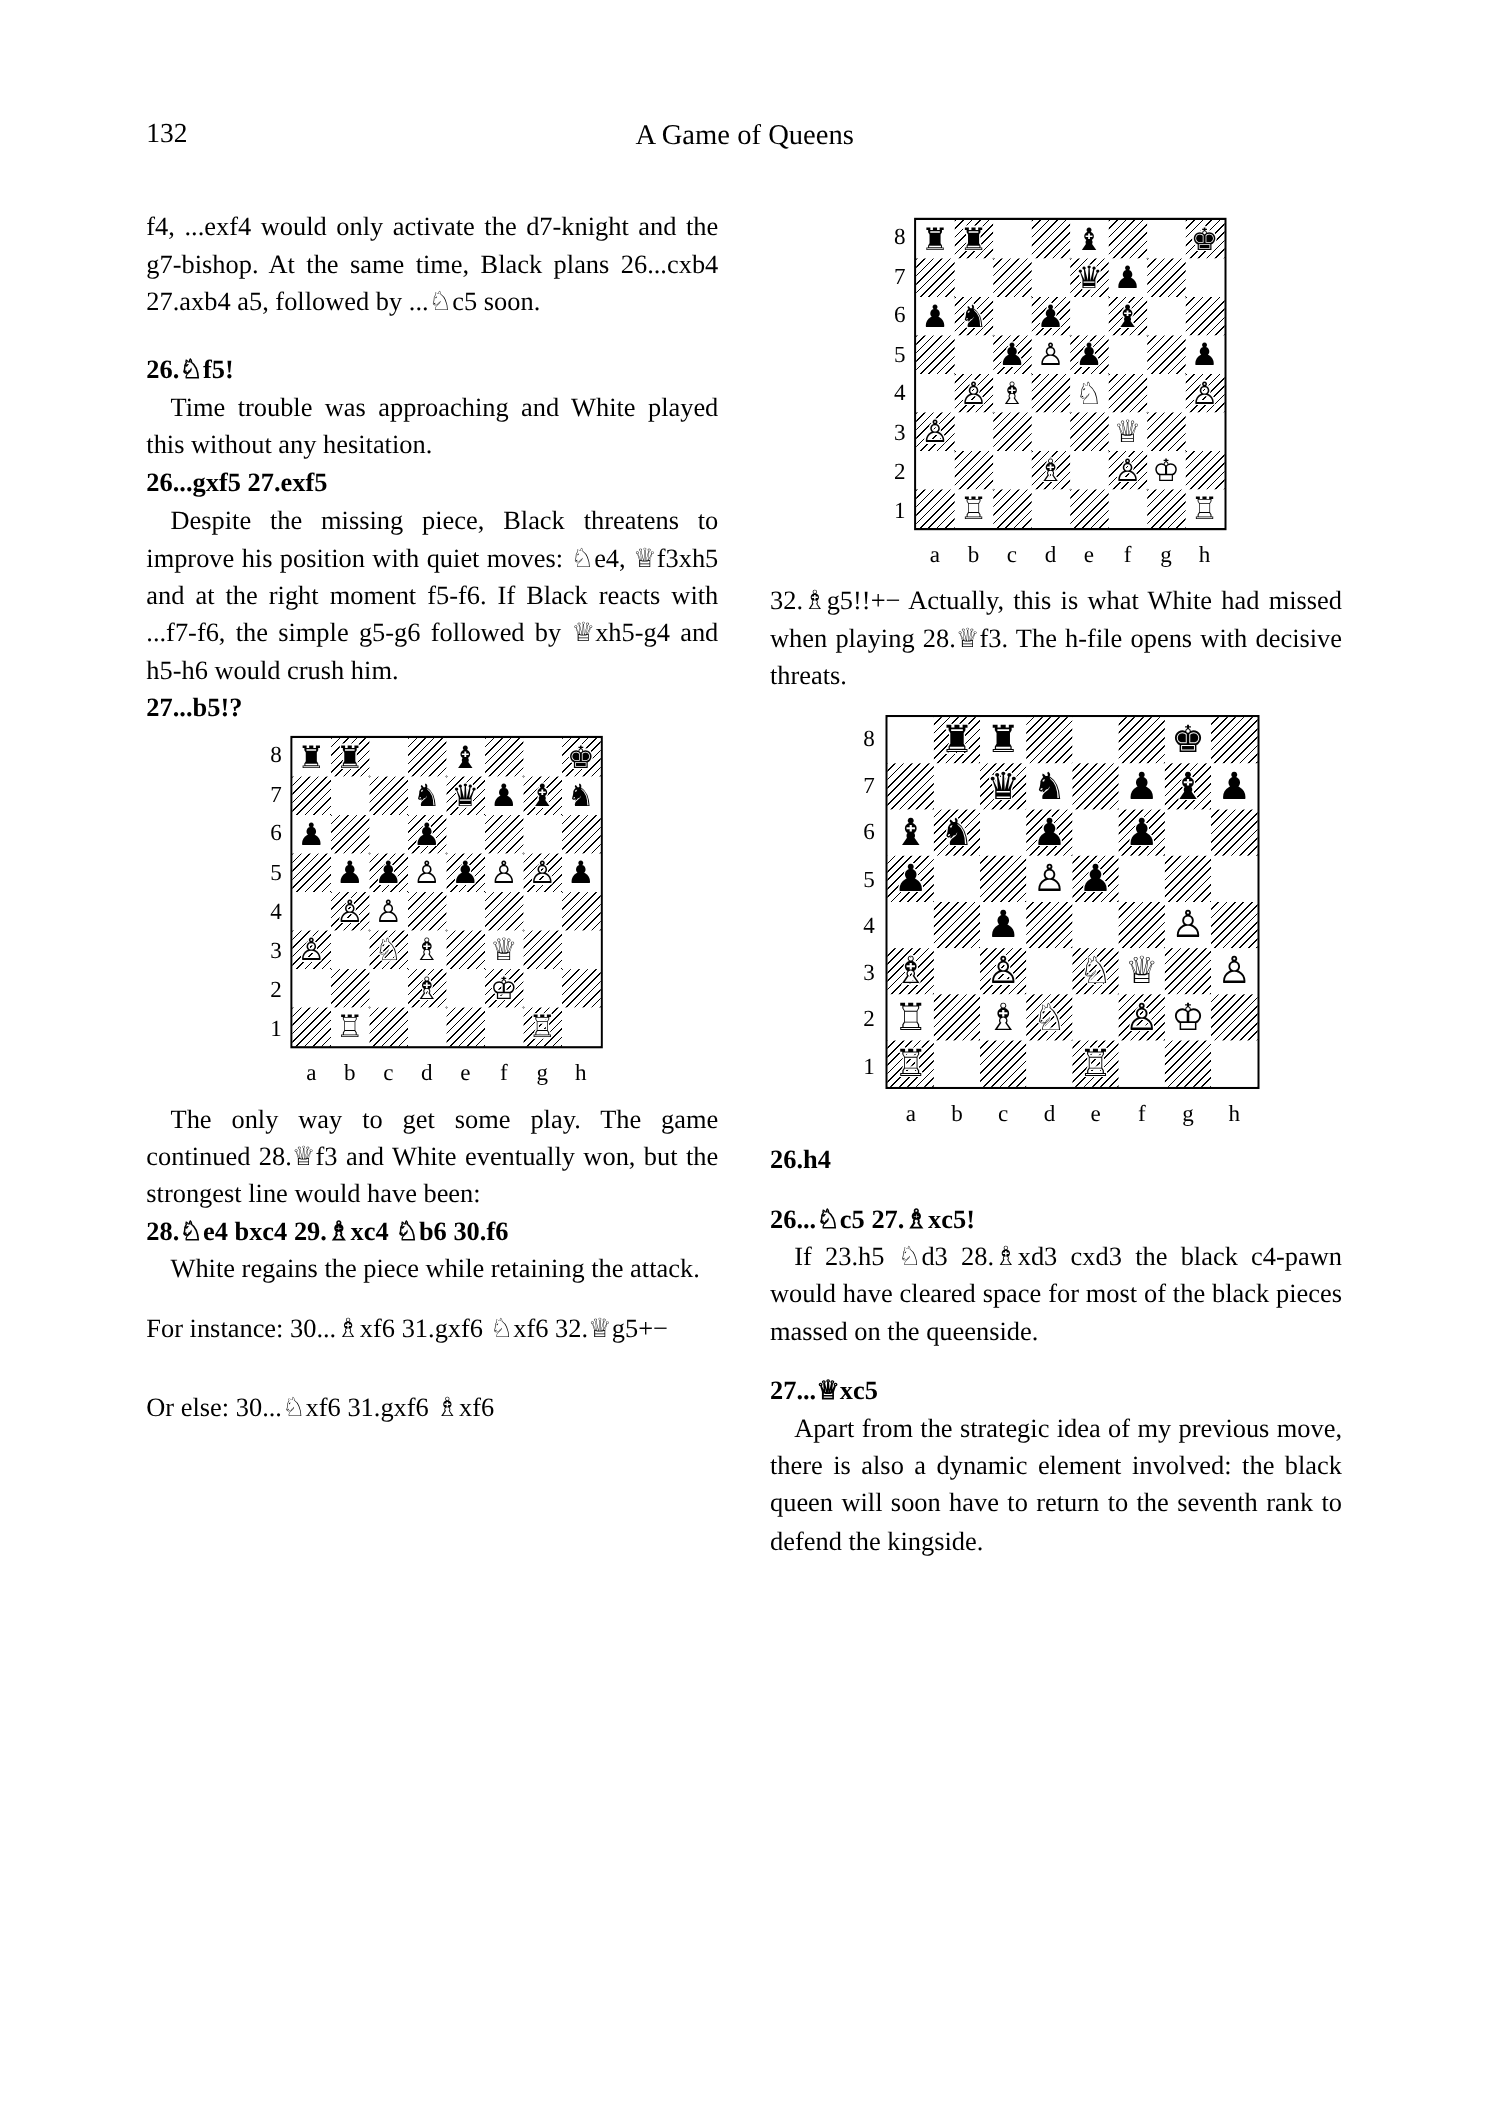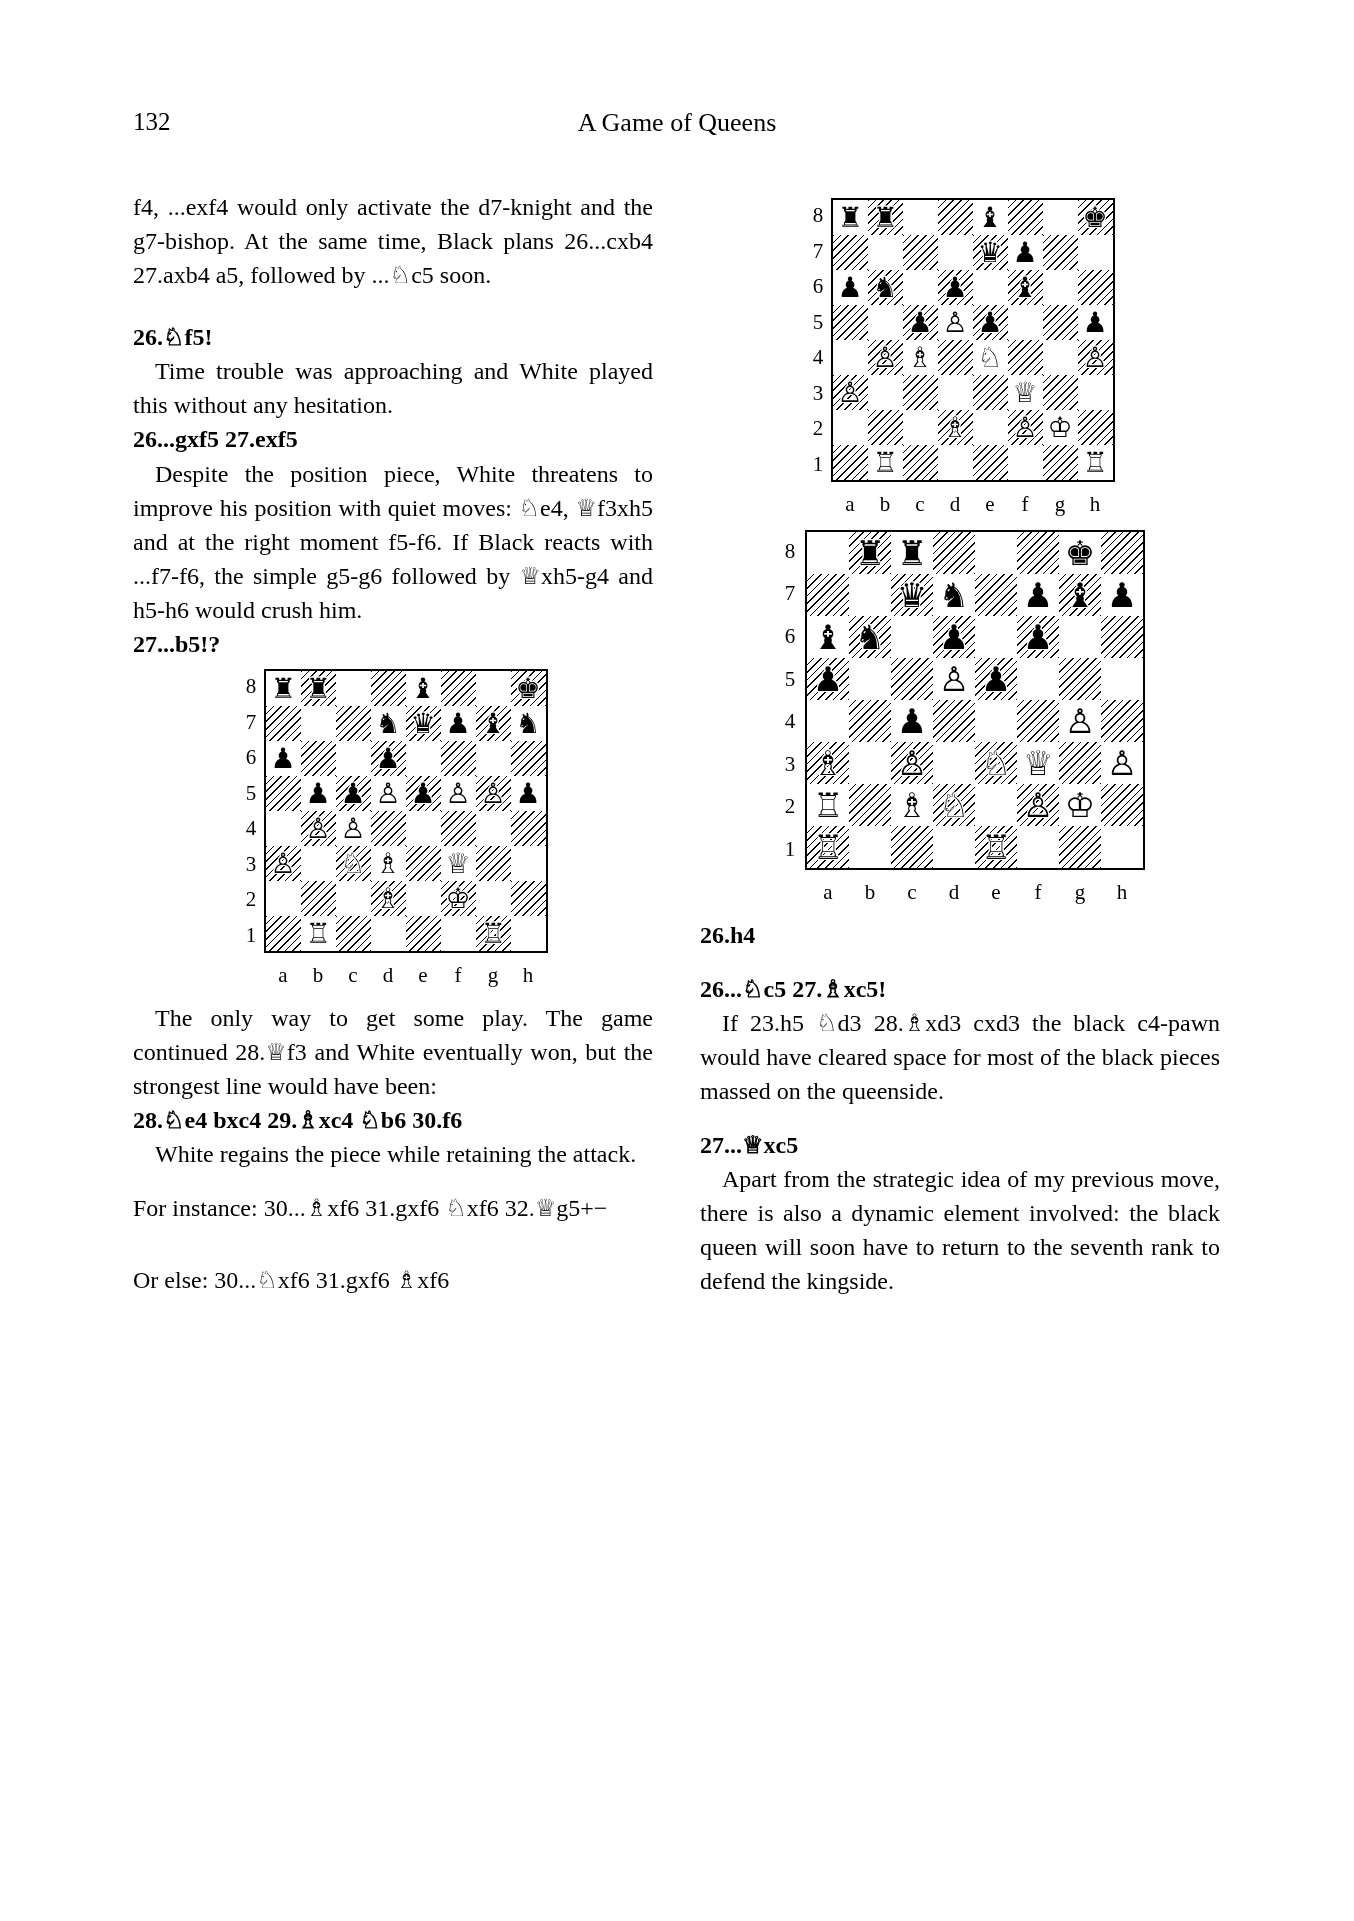--- a/index.html
+++ b/index.html
@@ -105,21 +105,21 @@
 
   <div class="hdr hdr-folio">132</div>
   <div class="hdr hdr-title">A Game of Queens</div>
 
   <div class="col col-left">
     <p class="para">f4, ...exf4 would only activate the d7-knight and the g7-bishop. At the same time, Black plans 26...cxb4 27.axb4 a5, followed by ...♘c5 soon.</p>
     <div class="gap-s"></div>
     <p class="move-line bold">26.♘f5!</p>
     <p class="para-ind">Time trouble was approaching and White played this without any hesitation.</p>
     <p class="move-line bold">26...gxf5 27.exf5</p>
-    <p class="para-ind">Despite the position piece, White threatens to improve his position with quiet moves: ♘e4, ♕f3xh5 and at the right moment f5-f6. If Black reacts with ...f7-f6, the simple g5-g6 followed by ♕xh5-g4 and h5-h6 would crush him.</p>
+    <p class="para-ind">Despite the missing piece, Black threatens to improve his position with quiet moves: ♘e4, ♕f3xh5 and at the right moment f5-f6. If Black reacts with ...f7-f6, the simple g5-g6 followed by ♕xh5-g4 and h5-h6 would crush him.</p>
     <p class="move-line bold">27...b5!?</p>
 
     <div class="board-wrap center">
       <div class="board-row">
         <div class="ranks" id="ranks-left" style="width: 25px;">
             <div class="rank-lbl" style="height: 35px; line-height: 35px;">8</div>
             <div class="rank-lbl" style="height: 35px; line-height: 35px;">7</div>
             <div class="rank-lbl" style="height: 35px; line-height: 35px;">6</div>
             <div class="rank-lbl" style="height: 35px; line-height: 35px;">5</div>
             <div class="rank-lbl" style="height: 35px; line-height: 35px;">4</div>
@@ -409,20 +409,21 @@
           <div class="file-lbl" style="width: 35px; padding-top: 8px;">b</div>
           <div class="file-lbl" style="width: 35px; padding-top: 8px;">c</div>
           <div class="file-lbl" style="width: 35px; padding-top: 8px;">d</div>
           <div class="file-lbl" style="width: 35px; padding-top: 8px;">e</div>
           <div class="file-lbl" style="width: 35px; padding-top: 8px;">f</div>
           <div class="file-lbl" style="width: 35px; padding-top: 8px;">g</div>
           <div class="file-lbl" style="width: 35px; padding-top: 8px;">h</div>
         </div>
     </div>
 
+    <p class="para">32.♗g5!!+− Actually, this is what White had missed when playing 28.♕f3. The h-file opens with decisive threats.</p>
 
     <div class="board-wrap center">
       <div class="board-row">
         <div class="ranks" id="ranks-br" style="width: 30px;">
             <div class="rank-lbl" style="height: 42px; line-height: 42px;">8</div>
             <div class="rank-lbl" style="height: 42px; line-height: 42px;">7</div>
             <div class="rank-lbl" style="height: 42px; line-height: 42px;">6</div>
             <div class="rank-lbl" style="height: 42px; line-height: 42px;">5</div>
             <div class="rank-lbl" style="height: 42px; line-height: 42px;">4</div>
             <div class="rank-lbl" style="height: 42px; line-height: 42px;">3</div>

